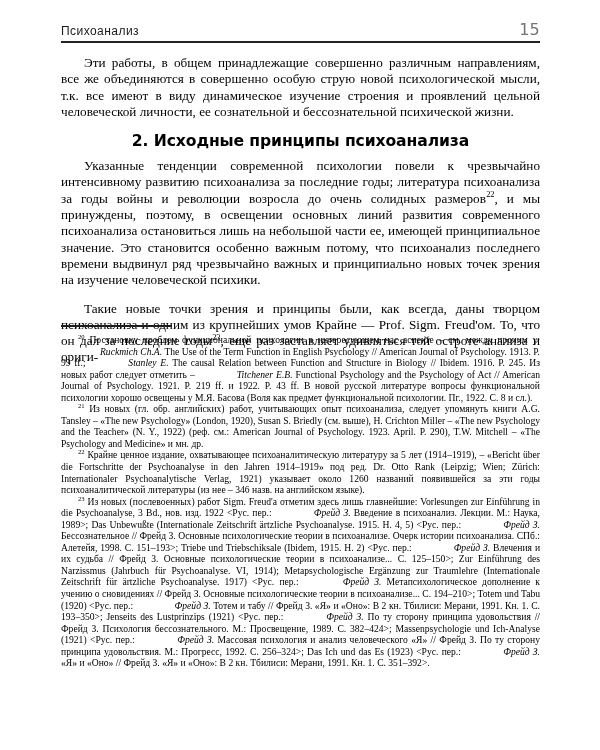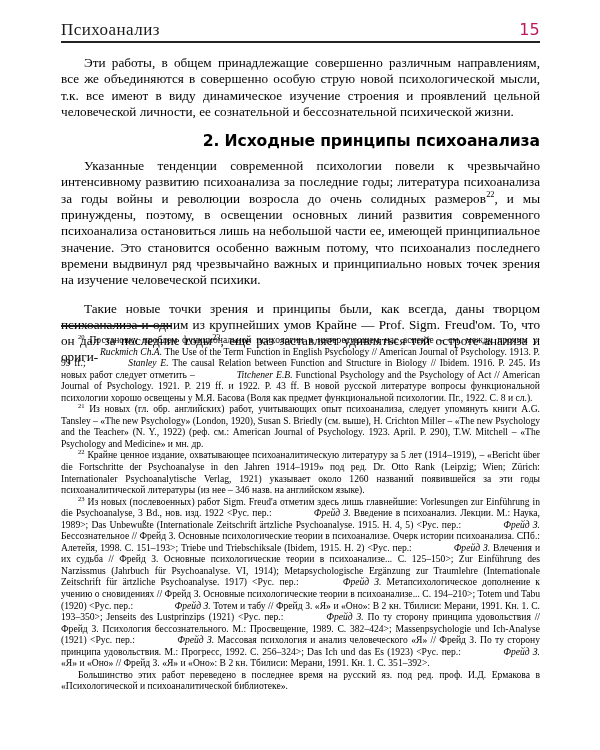--- a/index.html
+++ b/index.html
@@ -28,30 +28,30 @@
   .running-head {
     position: absolute;
     left: 61px;
     top: 20px;
     width: 479px;
     display: flex;
     align-items: baseline;
     justify-content: space-between;
   }
   .running-head .rh-title {
-    font-family: Liberation Serif, serif;
-    font-size: 17px;
+    font-family: Liberation Sans, sans-serif;
+    font-size: 12px;
     letter-spacing: 0.45px;
     color: #1a1a1a;
     font-weight: 400;
   }
   .running-head .rh-page {
     font-family: "DejaVu Sans", "Liberation Sans", sans-serif;
     font-size: 16px;
-    color: #be185d;
+    color: #737373;
     font-weight: 400;
     letter-spacing: 0.2px;
   }
   .head-rule {
     position: absolute;
     left: 61px;
     top: 41px;
     width: 479px;
     height: 2px;
     background: #222222;
@@ -84,21 +84,21 @@
   }
 
   
   h2.section-heading {
     margin: 0;
     font-family: "DejaVu Sans", "Liberation Sans", sans-serif;
     font-weight: bold;
     font-size: 15.6px;
     letter-spacing: -0.1px;
     color: #000;
-    text-align: right;
+    text-align: center;
     padding-top: 12px;
     padding-bottom: 8px;
   }
 
   
   .footnote-rule {
     position: absolute;
     left: 61px;
     top: 325px;
     width: 111px;
@@ -151,16 +151,15 @@
 
   </div>
 
   <div class="footnote-rule"></div>
 
   <div class="footnotes" id="footnotes">
       <p class="fn-para"><sup class="fn-mark">20</sup><span> Постановку проблем функциональной психологии в интересующем нас аспекте – см. между прочим у: </span><i>Ruckmich Ch.A.</i><span> The Use of the Term Function in English Psychology // American Journal of Psychology. 1913. P. 99 ff.; </span><i>Stanley E.</i><span> The causal Relation between Function and Structure in Biology // Ibidem. 1916. P. 245. Из новых работ следует отметить – </span><i>Titchener E.B.</i><span> Functional Psychology and the Psychology of Act // American Journal of Psychology. 1921. P. 219 ff. и 1922. P. 43 ff. В новой русской литературе вопросы функциональной психологии хорошо освещены у М.Я. Басова (Воля как предмет функциональной психологии. Пг., 1922. С. 8 и сл.).</span></p>
       <p class="fn-para"><sup class="fn-mark">21</sup><span> Из новых (гл. обр. английских) работ, учитывающих опыт психоанализа, следует упомянуть книги A.G. Tansley – «The new Psychology» (London, 1920), Susan S. Briedly (см. выше), H. Crichton Miller – «The new Psychology and the Teacher» (N. Y., 1922) (реф. см.: American Journal of Psychology. 1923. April. P. 290), T.W. Mitchell – «The Psychology and Medicine» и мн. др.</span></p>
       <p class="fn-para"><sup class="fn-mark">22</sup><span> Крайне ценное издание, охватывающее психоаналитическую литературу за 5 лет (1914–1919), – «Bericht über die Fortschritte der Psychoanalyse in den Jahren 1914–1919» под ред. Dr. Otto Rank (Leipzig; Wien; Zürich: Internationaler Psychoanalytische Verlag, 1921) указывает около 1260 названий появившейся за эти годы психоаналитической литературы (из нее – 346 назв. на английском языке).</span></p>
       <p class="fn-para"><sup class="fn-mark">23</sup><span> Из новых (послевоенных) работ Sigm. Freud'a отметим здесь лишь главнейшие: Vorlesungen zur Einführung in die Psychoanalyse, 3 Bd., нов. изд. 1922 &lt;Рус. пер.: </span><i>Фрейд З.</i><span> Введение в психоанализ. Лекции. М.: Наука, 1989&gt;; Das Unbewußte (Internationale Zeitschrift ärtzliche Psychoanalyse. 1915. H. 4, 5) &lt;Рус. пер.: </span><i>Фрейд З.</i><span> Бессознательное // Фрейд З. Основные психологические теории в психоанализе. Очерк истории психоанализа. СПб.: Алетейя, 1998. С. 151–193&gt;; Triebe und Triebschiksale (Ibidem, 1915. H. 2) &lt;Рус. пер.: </span><i>Фрейд З.</i><span> Влечения и их судьба // Фрейд З. Основные психологические теории в психоанализе... С. 125–150&gt;; Zur Einführung des Narzissmus (Jahrbuch für Psychoanalyse. VI, 1914); Metapsychologische Ergänzung zur Traumlehre (Internationale Zeitschrift für ärtzliche Psychoanalyse. 1917) &lt;Рус. пер.: </span><i>Фрейд З.</i><span> Метапсихологическое дополнение к учению о сновидениях // Фрейд З. Основные психологические теории в психоанализе... С. 194–210&gt;; Totem und Tabu (1920) &lt;Рус. пер.: </span><i>Фрейд З.</i><span> Тотем и табу // Фрейд З. «Я» и «Оно»: В 2 кн. Тбилиси: Мерани, 1991. Кн. 1. С. 193–350&gt;; Jenseits des Lustprinzips (1921) &lt;Рус. пер.: </span><i>Фрейд З.</i><span> По ту сторону принципа удовольствия // Фрейд З. Психология бессознательного. М.: Просвещение, 1989. С. 382–424&gt;; Massenpsychologie und Ich-Analyse (1921) &lt;Рус. пер.: </span><i>Фрейд З.</i><span> Массовая психология и анализ человеческого «Я» // Фрейд З. По ту сторону принципа удовольствия. М.: Прогресс, 1992. С. 256–324&gt;; Das Ich und das Es (1923) &lt;Рус. пер.: </span><i>Фрейд З.</i><span> «Я» и «Оно» // Фрейд З. «Я» и «Оно»: В 2 кн. Тбилиси: Мерани, 1991. Кн. 1. С. 351–392&gt;.</span></p>
-      <p class="fn-para"><span>Большинство этих работ переведено в последнее время на русский яз. под ред. проф. И.Д. Ермакова в «Психологической и психоаналитической библиотеке».</span></p>
     </div>
 
 </div>
 
 </body></html>

